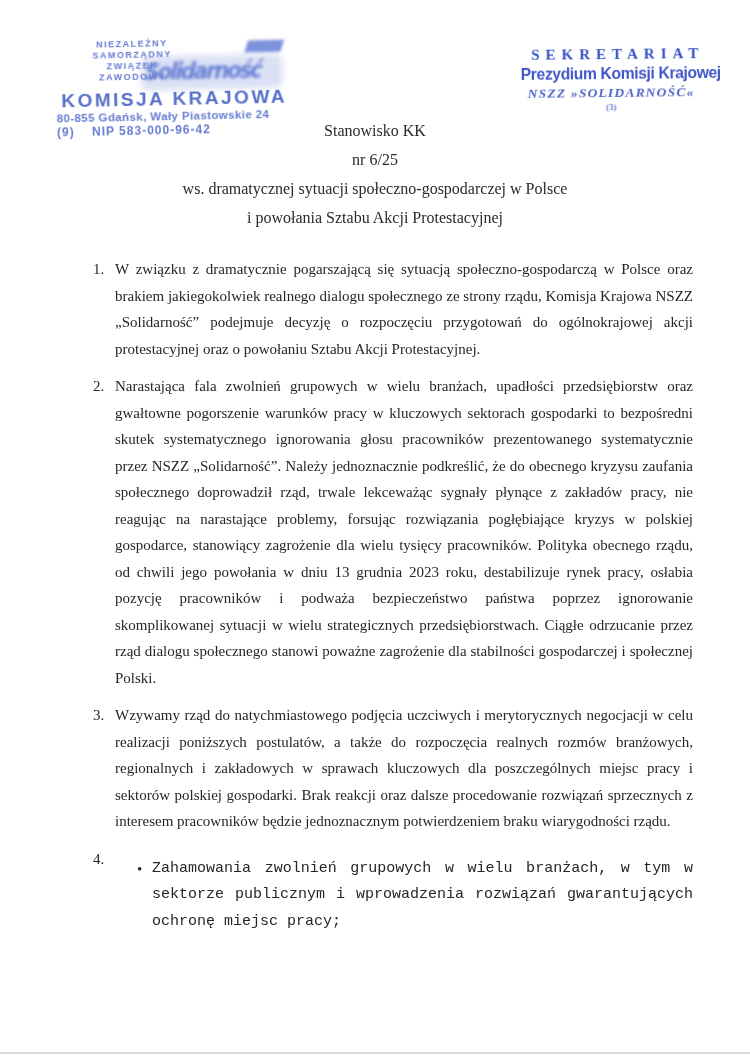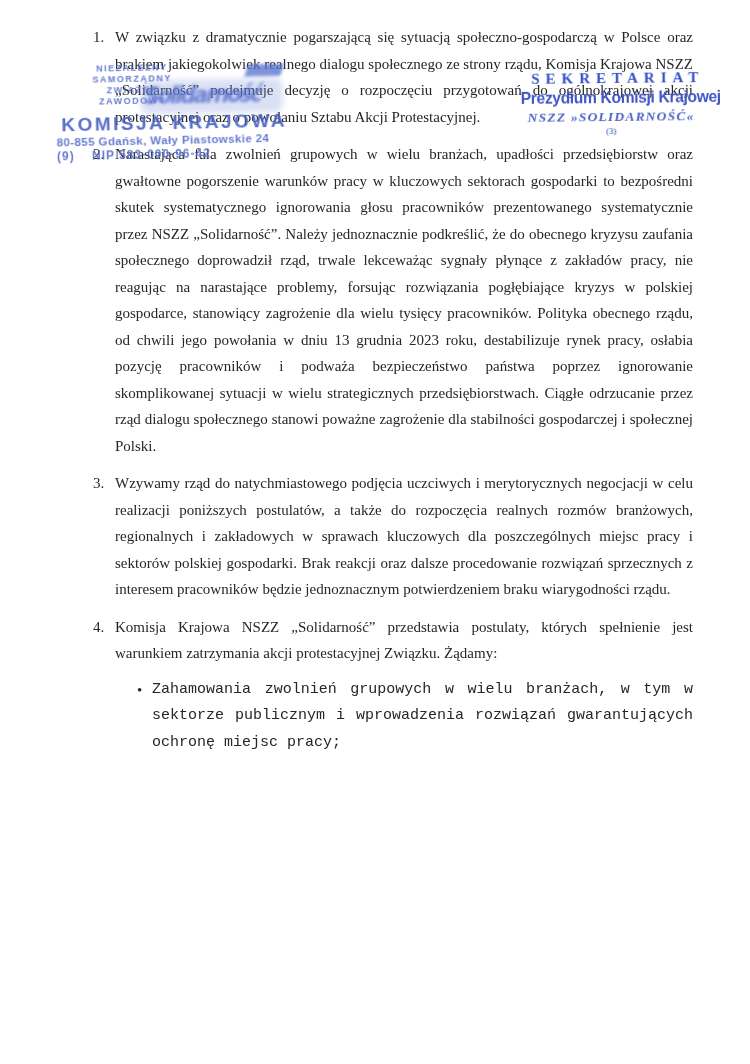--- a/index.html
+++ b/index.html
@@ -135,20 +135,26 @@
     <div class="sl-nip">(9)    NIP 583-000-96-42</div>
   </div>
 
   <div class="stamp stamp-right">
     <div class="sr-line1">SEKRETARIAT</div>
     <div class="sr-line2">Prezydium Komisji Krajowej</div>
     <div class="sr-line3">NSZZ »SOLIDARNOŚĆ«</div>
     <div class="sr-line4">(3)</div>
   </div>
 
+  <div class="heading">
+    <div>Stanowisko KK</div>
+    <div>nr 6/25</div>
+    <div>ws. dramatycznej sytuacji społeczno-gospodarczej w Polsce</div>
+    <div>i powołania Sztabu Akcji Protestacyjnej</div>
+  </div>
 
   <div class="doc-body">
 
     <div class="list-item">
       <span class="item-number">1.</span>
       <div class="item-text">W związku z dramatycznie pogarszającą się sytuacją społeczno-gospodarczą w Polsce oraz brakiem jakiegokolwiek realnego dialogu społecznego ze strony rządu, Komisja Krajowa NSZZ „Solidarność” podejmuje decyzję o rozpoczęciu przygotowań do ogólnokrajowej akcji protestacyjnej oraz o powołaniu Sztabu Akcji Protestacyjnej.</div>
     </div>
 
     <div class="list-item">
       <span class="item-number">2.</span>
@@ -156,21 +162,20 @@
     </div>
 
     <div class="list-item">
       <span class="item-number">3.</span>
       <div class="item-text">Wzywamy rząd do natychmiastowego podjęcia uczciwych i merytorycznych negocjacji w celu realizacji poniższych postulatów, a także do rozpoczęcia realnych rozmów branżowych, regionalnych i zakładowych w sprawach kluczowych dla poszczególnych miejsc pracy i sektorów polskiej gospodarki. Brak reakcji oraz dalsze procedowanie rozwiązań sprzecznych z interesem pracowników będzie jednoznacznym potwierdzeniem braku wiarygodności rządu.</div>
     </div>
 
     <div class="list-item">
       <span class="item-number">4.</span>
       <div>
-        <div class="item-text">Komisja Krajowa NSZZ „Solidarność” przedstawia postulaty, których spełnienie jest warunkiem zatrzymania akcji protestacyjnej Związku. Żądamy:</div>
         <div class="bullet-row">
           <span class="bullet-glyph">•</span>
           <div class="bullet-text">Zahamowania zwolnień grupowych w wielu branżach, w tym w sektorze publicznym i wprowadzenia rozwiązań gwarantujących ochronę miejsc pracy;</div>
         </div>
       </div>
     </div>
 
   </div>
 
   <div class="scan-edge"></div>

